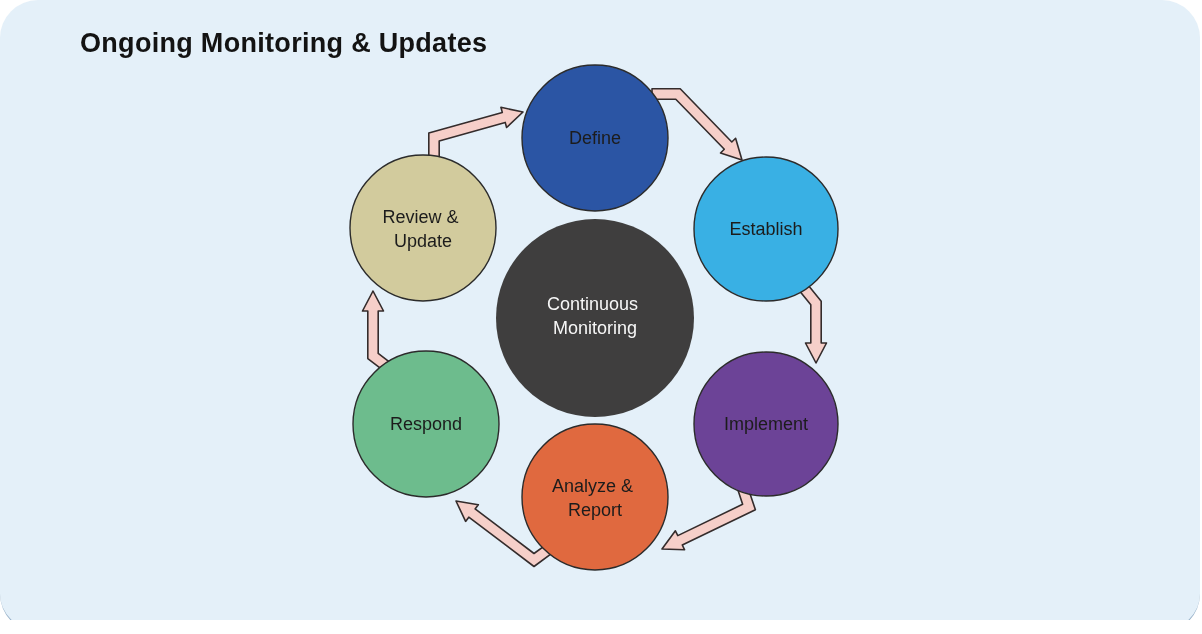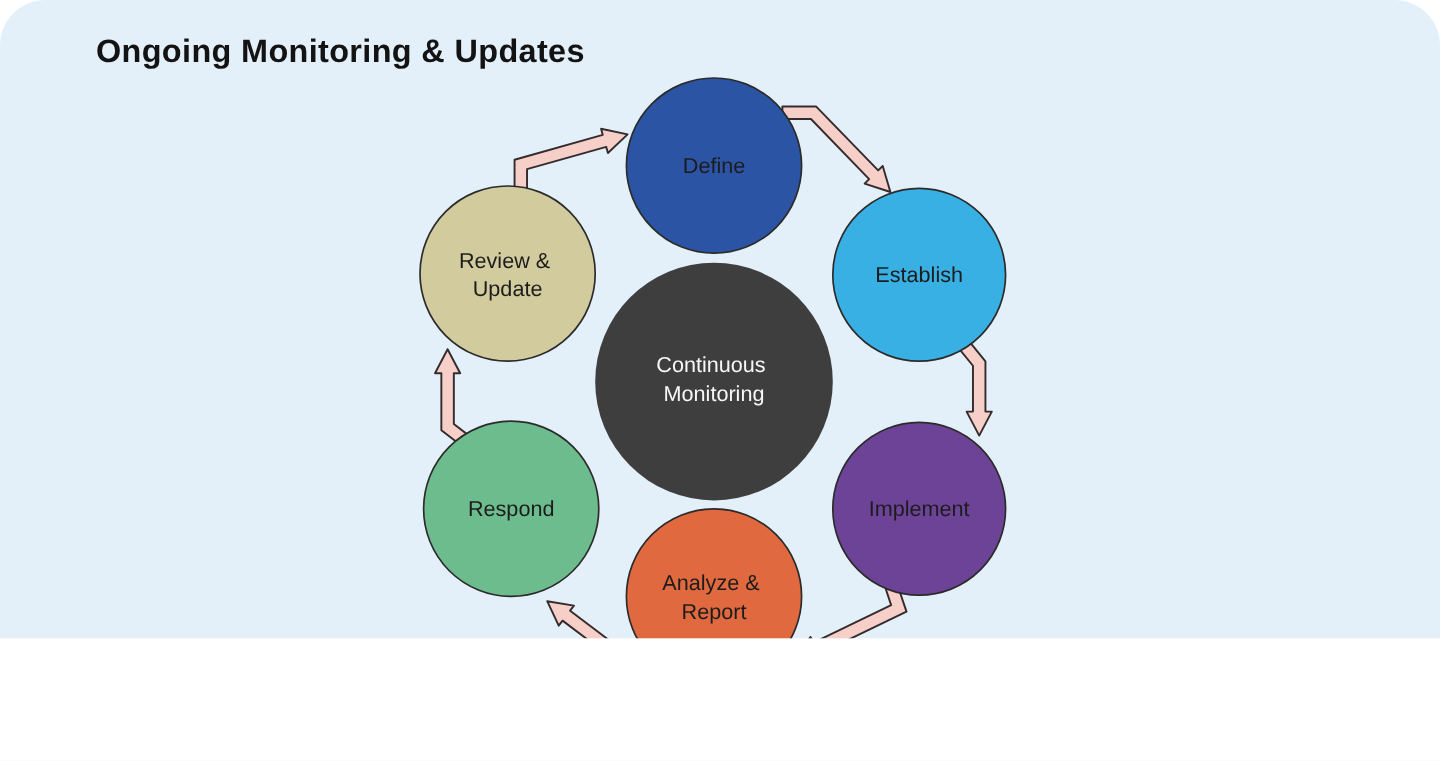--- a/index.html
+++ b/index.html
@@ -1,16 +1,16 @@
 <!DOCTYPE html>
 <html><head>
 <meta charset="utf-8">
 <style>
   html,body{margin:0;padding:0;background:#ffffff;}
-  .stage{position:relative;width:1202px;height:532px;background:#ffffff;overflow:hidden;
+  .stage{position:relative;width:1202px;height:620px;background:#ffffff;overflow:hidden;
          font-family:"Liberation Sans","DejaVu Sans",sans-serif;}
   .card{position:absolute;left:0;top:0;width:1200px;height:632px;background:#e4f0f9;
         border-radius:38px;border-bottom:2px solid rgba(84,122,158,0.55);box-sizing:border-box;}
   .title{position:absolute;left:80px;top:28px;margin:0;font-size:27px;font-weight:700;
          color:#131313;letter-spacing:0.3px;}
   svg{position:absolute;left:0;top:0;}
   .node-label{font-size:18px;fill:#1c1c1c;text-anchor:middle;}
   .center-label{font-size:18px;fill:#f7f7f7;text-anchor:middle;}
 </style>
 </head>

